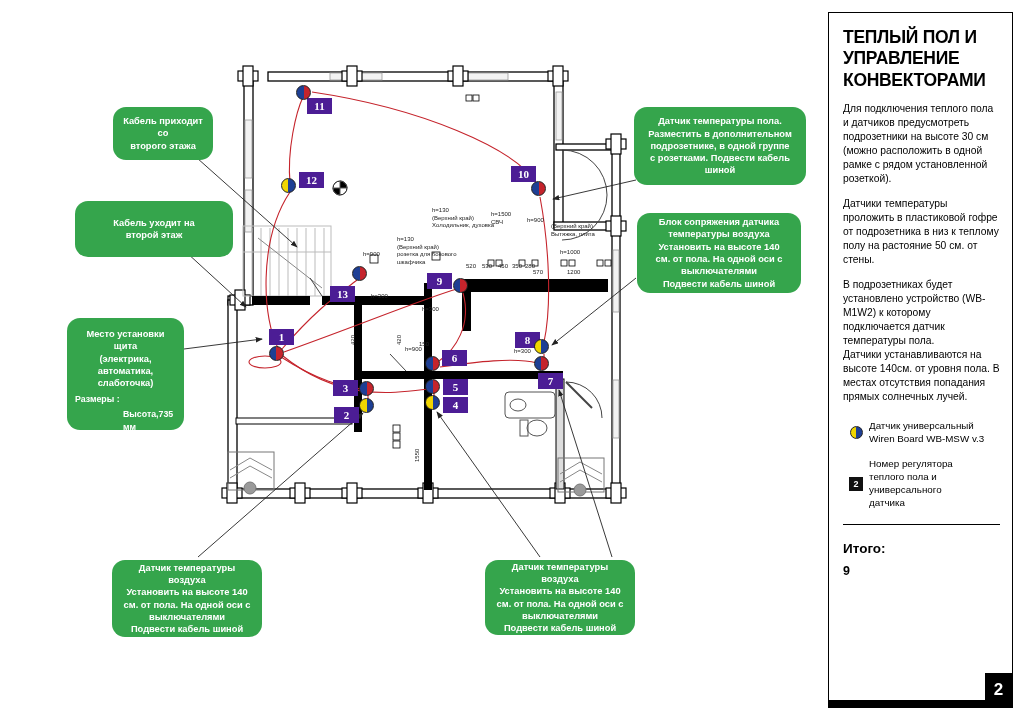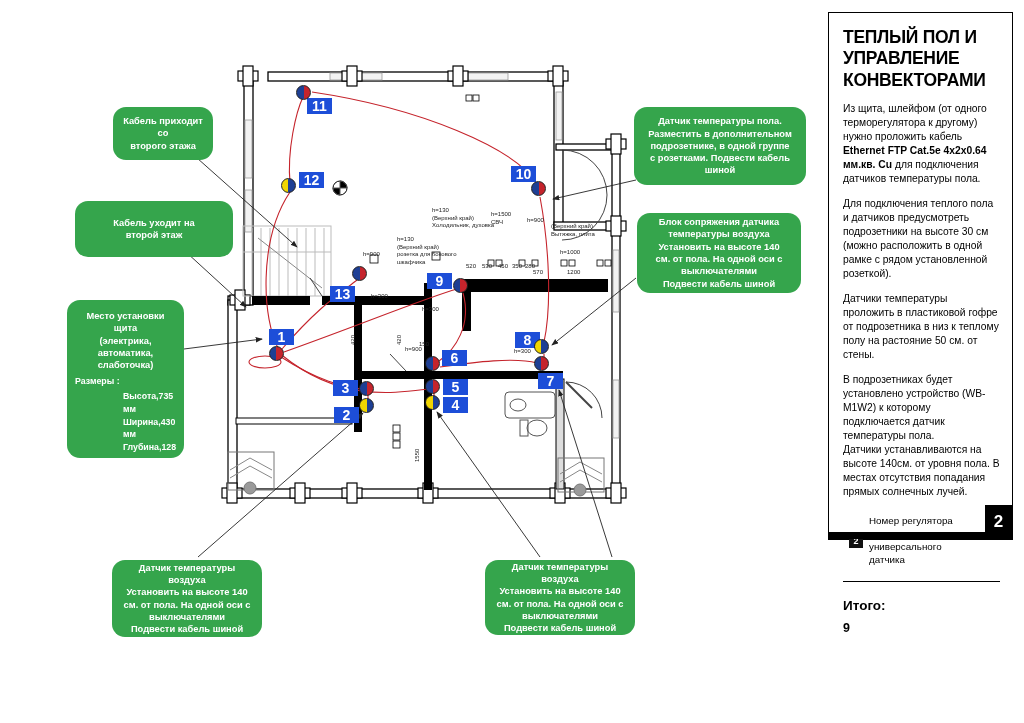--- a/index.html
+++ b/index.html
@@ -11,34 +11,34 @@
   
   .callout{position:absolute;z-index:5;background:#35a54c;color:#fff;border-radius:13px;
            font-size:9.3px;font-weight:bold;line-height:1.32;text-align:center;
            display:flex;align-items:center;justify-content:center;padding:6px 8px;box-sizing:border-box;}
   .callout.shield{display:block;text-align:center;padding:10px 8px 8px 8px;}
   .shield .srows{margin-top:2px;font-weight:bold;font-size:8.8px;text-align:left;}
   .shield .srow{display:flex;justify-content:space-between;padding-right:10px;line-height:1.45;padding-left:48px;}
   .shield .dims{text-align:left;font-size:8.8px;margin-top:4px;line-height:1.45;}
 
   
-  .marker{position:absolute;z-index:6;width:25px;height:16px;background:#1d4ed8;color:#fff;
-          font-size:14px;font-weight:bold;display:flex;align-items:center;justify-content:center;}
+  .marker{position:absolute;z-index:6;width:25px;height:16px;background:#4c1d95;color:#fff;
+          font-size:11px;font-weight:bold;display:flex;align-items:center;justify-content:center;font-family:Liberation Serif, serif;}
   
   .circ{position:absolute;z-index:7;width:15px;height:15px;border-radius:50%;
         border:1px solid #222;box-sizing:border-box;}
   .circ.reg{background:linear-gradient(to right,#1e3f94 0 50%,#c5242c 50% 100%);}
   .circ.uni{background:linear-gradient(to right,#f0d500 0 50%,#1e3f94 50% 100%);}
 
   
   .plan-label{position:absolute;z-index:4;font-size:6px;line-height:1.25;color:#222;white-space:pre-line;}
   .plan-label.v{transform:rotate(-90deg);transform-origin:0 0;}
 
   
-  .sidebar{position:absolute;z-index:5;left:828px;top:12px;width:185px;height:528px;
+  .sidebar{position:absolute;z-index:5;left:828px;top:12px;width:185px;height:696px;
            border:1px solid #000;box-sizing:border-box;padding:14px 12px 0 14px;}
   .sb-title{font-size:17.5px;font-weight:bold;line-height:1.22;letter-spacing:-0.3px;white-space:pre-line;}
   .sb-p{font-size:10.3px;line-height:1.36;margin-top:11px;}
   .sb-p b{font-weight:bold;}
   .legend{margin-top:16px;}
   .leg-item{display:flex;align-items:center;margin-top:12px;}
   .leg-icon{width:26px;flex:0 0 26px;display:flex;justify-content:center;}
   .leg-circ{width:13px;height:13px;border-radius:50%;border:1px solid #222;box-sizing:border-box;}
   .leg-circ.uni{background:linear-gradient(to right,#f0d500 0 50%,#1e3f94 50% 100%);}
   .leg-circ.reg{background:linear-gradient(to right,#1e3f94 0 50%,#c5242c 50% 100%);}
@@ -304,21 +304,21 @@
   <div class="circ reg" style="left:531px;top:181px"></div>
   <div class="circ reg" style="left:296px;top:85px"></div>
   <div class="circ uni" style="left:281px;top:178px"></div>
   <div class="circ reg" style="left:352px;top:266px"></div>
 
   <div class="callout pre" style="left:113px;top:107px;width:100px;height:53px">Кабель приходит со
 второго этажа</div>
   <div class="callout pre" style="left:75px;top:201px;width:158px;height:56px">Кабель уходит на
 второй этаж</div>
 
-  <div class="callout shield" style="left:67px;top:300px;width:117px;height:158px">
+  <div class="callout shield" style="left:67px;top:318px;width:117px;height:112px">
     <div class="pre">Место установки щита
 (электрика, автоматика,
 слаботочка)</div>
     <div class="dims">Размеры :</div>
     <div class="srows">
       <div class="srow">
         <span>Высота, мм</span>
         <span>735</span>
       </div>
       <div class="srow">
@@ -352,29 +352,33 @@
 Установить на высоте 140
 см. от пола. На одной оси с
 выключателями
 Подвести кабель шиной</div>
 
   <div class="sidebar">
     <div class="sb-title pre">ТЕПЛЫЙ ПОЛ И
 УПРАВЛЕНИЕ
 КОНВЕКТОРАМИ</div>
 
-    <div class="sb-p">
-      <span>Из щита, шлейфом (от одного терморегулятора к другому) нужно проложить кабель </span><b>Ethernet FTP Cat.5e 4x2x0.64 мм.кв. Cu</b><span> для подключения датчиков температуры пола.</span>
-    </div>
     <div class="sb-p">Для подключения теплого пола и датчиков предусмотреть подрозетники на высоте 30 см (можно расположить в одной рамке с рядом установленной розеткой).</div>
     <div class="sb-p">Датчики температуры проложить в пластиковой гофре от подрозетника в низ к теплому полу на растояние 50 см. от стены.</div>
     <div class="sb-p" style="margin-bottom:0">В подрозетниках будет установлено устройство (WB-M1W2) к которому подключается датчик температуры пола.</div>
     <div class="sb-p" style="margin-top:0">Датчики устанавливаются на высоте 140см. от уровня пола. В местах отсутствия попадания прямых солнечных лучей.</div>
 
     <div class="legend">
+      <div class="leg-item">
+        <span class="leg-icon">
+            <span class="leg-circ uni"></span>
+          </span>
+        <span class="leg-text">Датчик универсальный
+Wiren Board WB-MSW v.3</span>
+      </div>
       <div class="leg-item">
         <span class="leg-icon">
             <span class="leg-badge">2</span>
           </span>
         <span class="leg-text">Номер регулятора
 теплого пола и универсального
 датчика</span>
       </div>
     </div>
 

